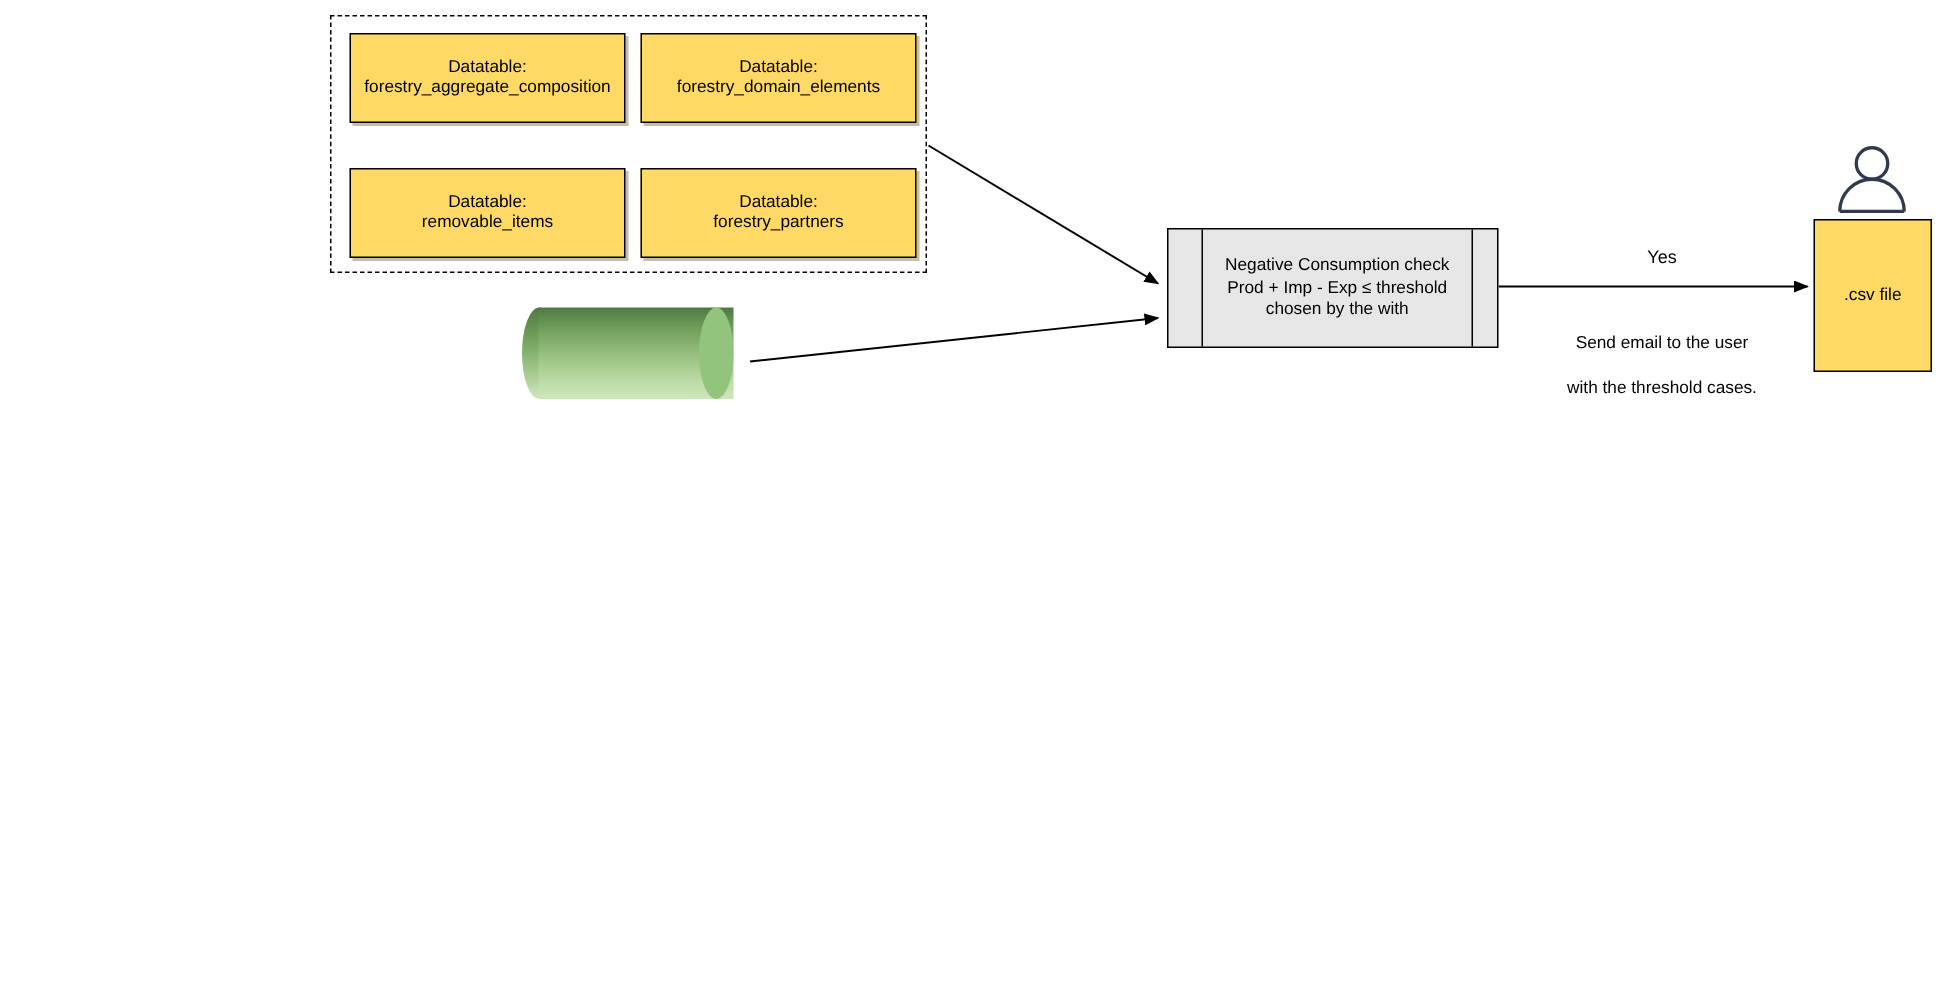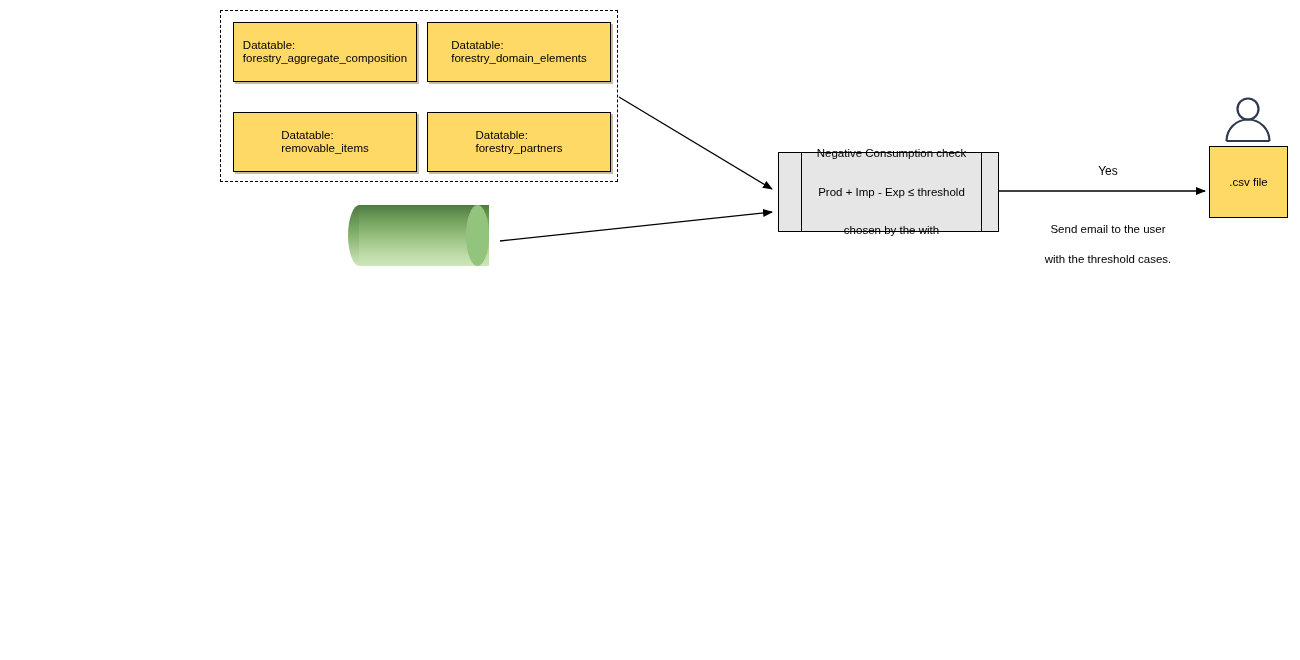--- a/index.html
+++ b/index.html
@@ -38,20 +38,21 @@
 
   
   .datatable-box {
     position: absolute;
     background: #FFD966;
     border: 1.3px solid #000000;
     box-sizing: border-box;
     display: flex;
     align-items: center;
     justify-content: center;
+    text-align: center;
     font-size: 11.5px;
     line-height: 13.5px;
     color: #000000;
     box-shadow: 2px 2px 0 rgba(120,110,60,0.45);
   }
   .dt-1 { left: 233px; top: 22px;  width: 184px; height: 60px; }
   .dt-2 { left: 427px; top: 22px;  width: 184px; height: 60px; }
   .dt-3 { left: 233px; top: 112px; width: 184px; height: 60px; }
   .dt-4 { left: 427px; top: 112px; width: 184px; height: 60px; }
   .datatable-box .lbl-line { display: block; }
@@ -137,31 +138,30 @@
     top: 0;
     height: 100%;
     display: flex;
     flex-direction: column;
     align-items: center;
     justify-content: center;
     text-align: center;
     font-size: 11.5px;
     line-height: 14.5px;
     color: #000000;
-    gap: 24px;
   }
   .process-text .lbl-line { display: block; white-space: nowrap; }
 
   
   .csv-box {
     position: absolute;
     left: 1209px;
     top: 146px;
     width: 79px;
-    height: 72px;
+    height: 102px;
     background: #FFD966;
     border: 1.3px solid #000000;
     box-sizing: border-box;
     display: flex;
     align-items: center;
     justify-content: center;
     font-size: 11.5px;
     color: #000000;
   }
 

